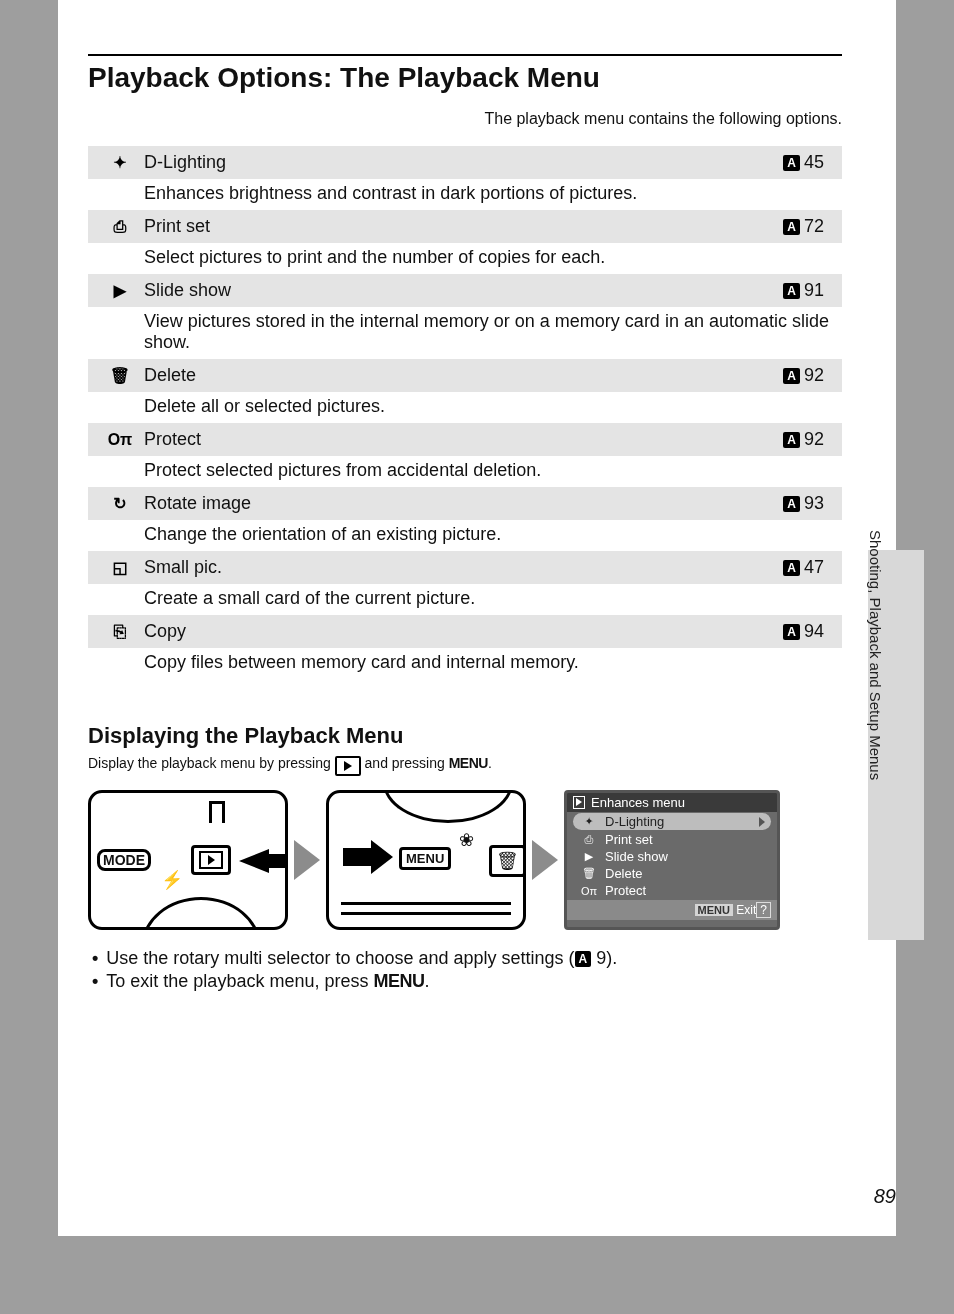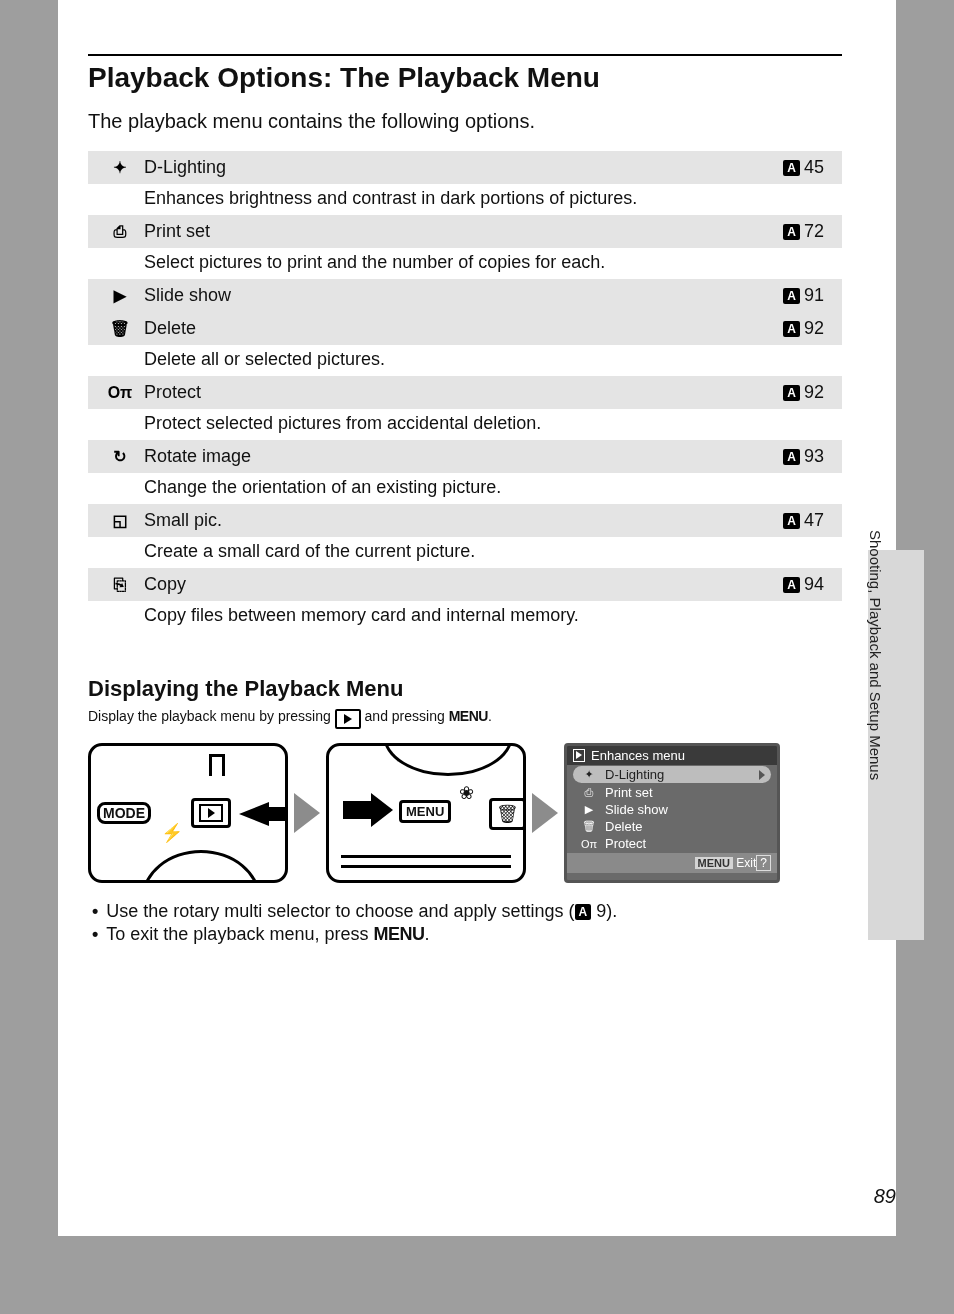--- a/index.html
+++ b/index.html
@@ -22,22 +22,23 @@
     border: none;
     border-top: 2px solid #000;
     margin-bottom: 6px;
   }
   h1.title {
     font-size: 28px;
     font-weight: 700;
     margin: 6px 0 16px 0;
   }
   .intro {
-    font-size: 20px;
+    font-size: 16px;
     margin: 0 0 18px 0;
+    text-align: right;
   }
   
   .opt-row { display: flex; align-items: center; }
   .opt-head { background: #e4e4e4; padding: 6px 8px; }
   .opt-desc { padding: 4px 8px 6px 8px; }
   .opt-icon {
     width: 48px;
     display: flex;
     justify-content: center;
     font-size: 16px;
@@ -295,20 +296,23 @@
         <div class="opt-page">72</div>
       </div>
       <div class="opt-row opt-desc">
         <div class="opt-text">Select pictures to print and the number of copies for each.</div>
       </div>
       <div class="opt-row opt-head">
         <div class="opt-icon">▶</div>
         <div class="opt-name">Slide show</div>
         <span class="opt-ref">A</span>
         <div class="opt-page">91</div>
+      </div>
+      <div class="opt-row opt-desc">
+        <div class="opt-text">View pictures stored in the internal memory or on a memory card in an automatic slide show.</div>
       </div>
       <div class="opt-row opt-head">
         <div class="opt-icon">🗑</div>
         <div class="opt-name">Delete</div>
         <span class="opt-ref">A</span>
         <div class="opt-page">92</div>
       </div>
       <div class="opt-row opt-desc">
         <div class="opt-text">Delete all or selected pictures.</div>
       </div>

